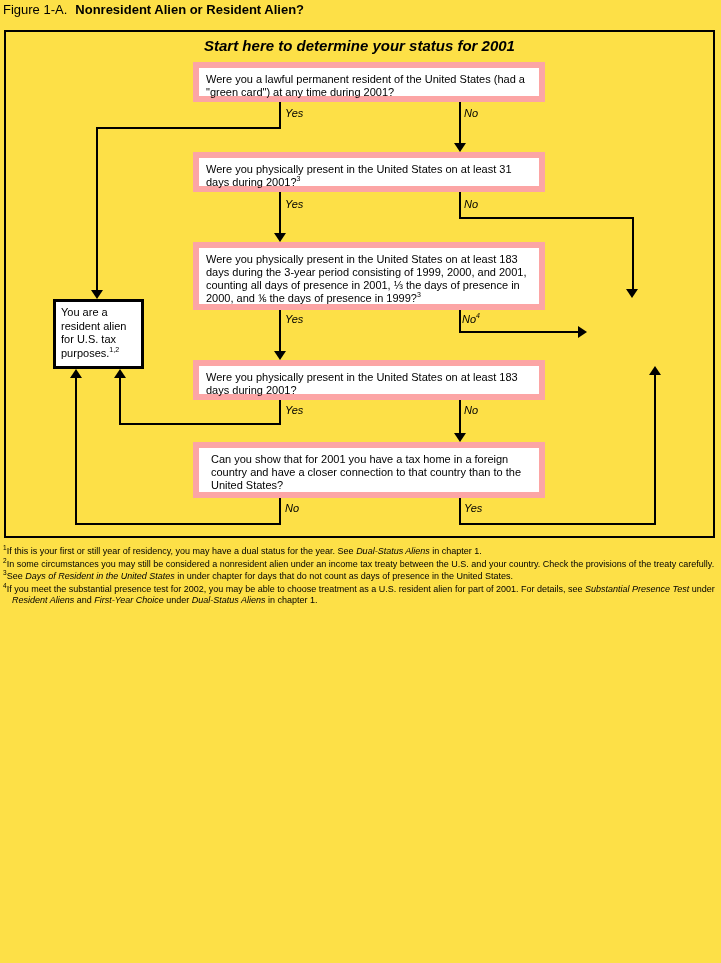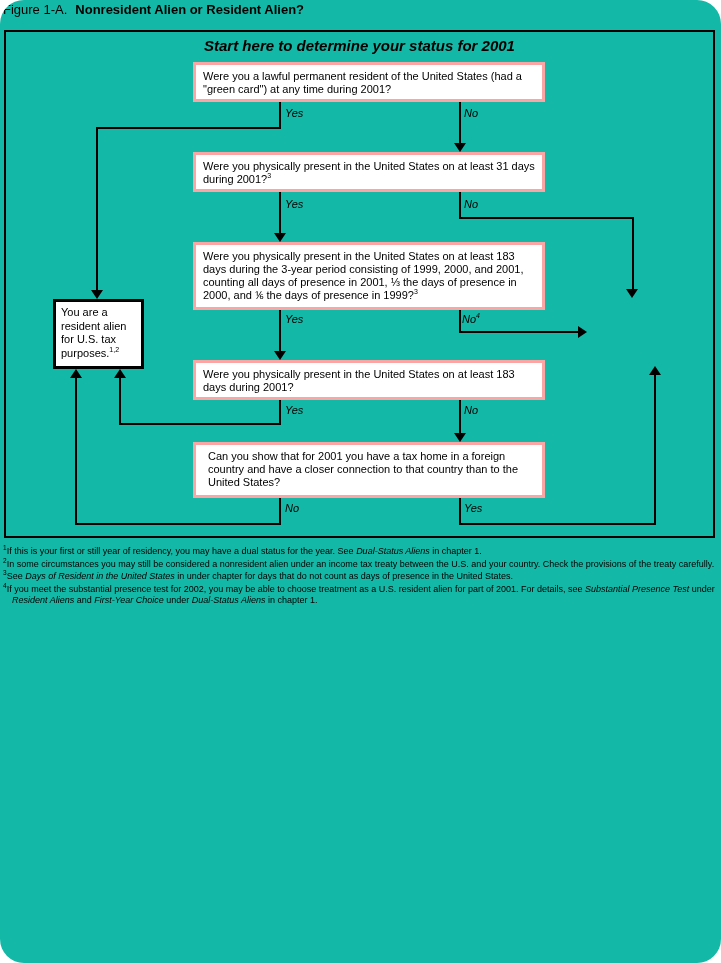--- a/index.html
+++ b/index.html
@@ -1,24 +1,24 @@
 <!DOCTYPE html>
 <html><head>
 <meta charset="utf-8">
 <style>
   html,body{margin:0;padding:0;background:#fff;}
-  #canvas{position:relative;width:721px;height:963px;background:#14b8a6;
-          font-family:"Liberation Sans", sans-serif;color:#000;overflow:hidden;border-radius:24px;}
+  #canvas{position:relative;width:721px;height:963px;background:#fde047;
+          font-family:"Liberation Sans", sans-serif;color:#000;overflow:hidden;}
   .figure-label{position:absolute;left:3px;top:2px;font-size:13px;white-space:nowrap;}
   .figure-label .bold{font-weight:bold;margin-left:8px;}
   .frame{position:absolute;left:4px;top:30px;width:711px;height:508px;
          border:2px solid #000;box-sizing:border-box;}
   .start-label{position:absolute;left:4px;top:37px;width:711px;text-align:center;
                font-size:15px;font-weight:bold;font-style:italic;}
-  .qbox{position:absolute;border:3px solid #fca5a5;box-sizing:border-box;background:#fff;
+  .qbox{position:absolute;border:6px solid #fca5a5;box-sizing:border-box;background:#fff;
         font-size:11px;line-height:13px;padding:5px 7px;}
   .rbox{position:absolute;border:3px solid #000;box-sizing:border-box;background:#fff;
         font-size:11px;line-height:13.5px;padding:4px 5px;}
   .blabel{position:absolute;font-size:11px;font-style:italic;white-space:nowrap;text-align:center;}
   .ln{position:absolute;background:#000;}
   .arr{position:absolute;width:0;height:0;}
   .arr.down{border-left:6px solid transparent;border-right:6px solid transparent;border-top:9px solid #000;}
   .arr.up{border-left:6px solid transparent;border-right:6px solid transparent;border-bottom:9px solid #000;}
   .arr.right{border-top:6px solid transparent;border-bottom:6px solid transparent;border-left:9px solid #000;}
   sup{font-size:7px;line-height:0;}

